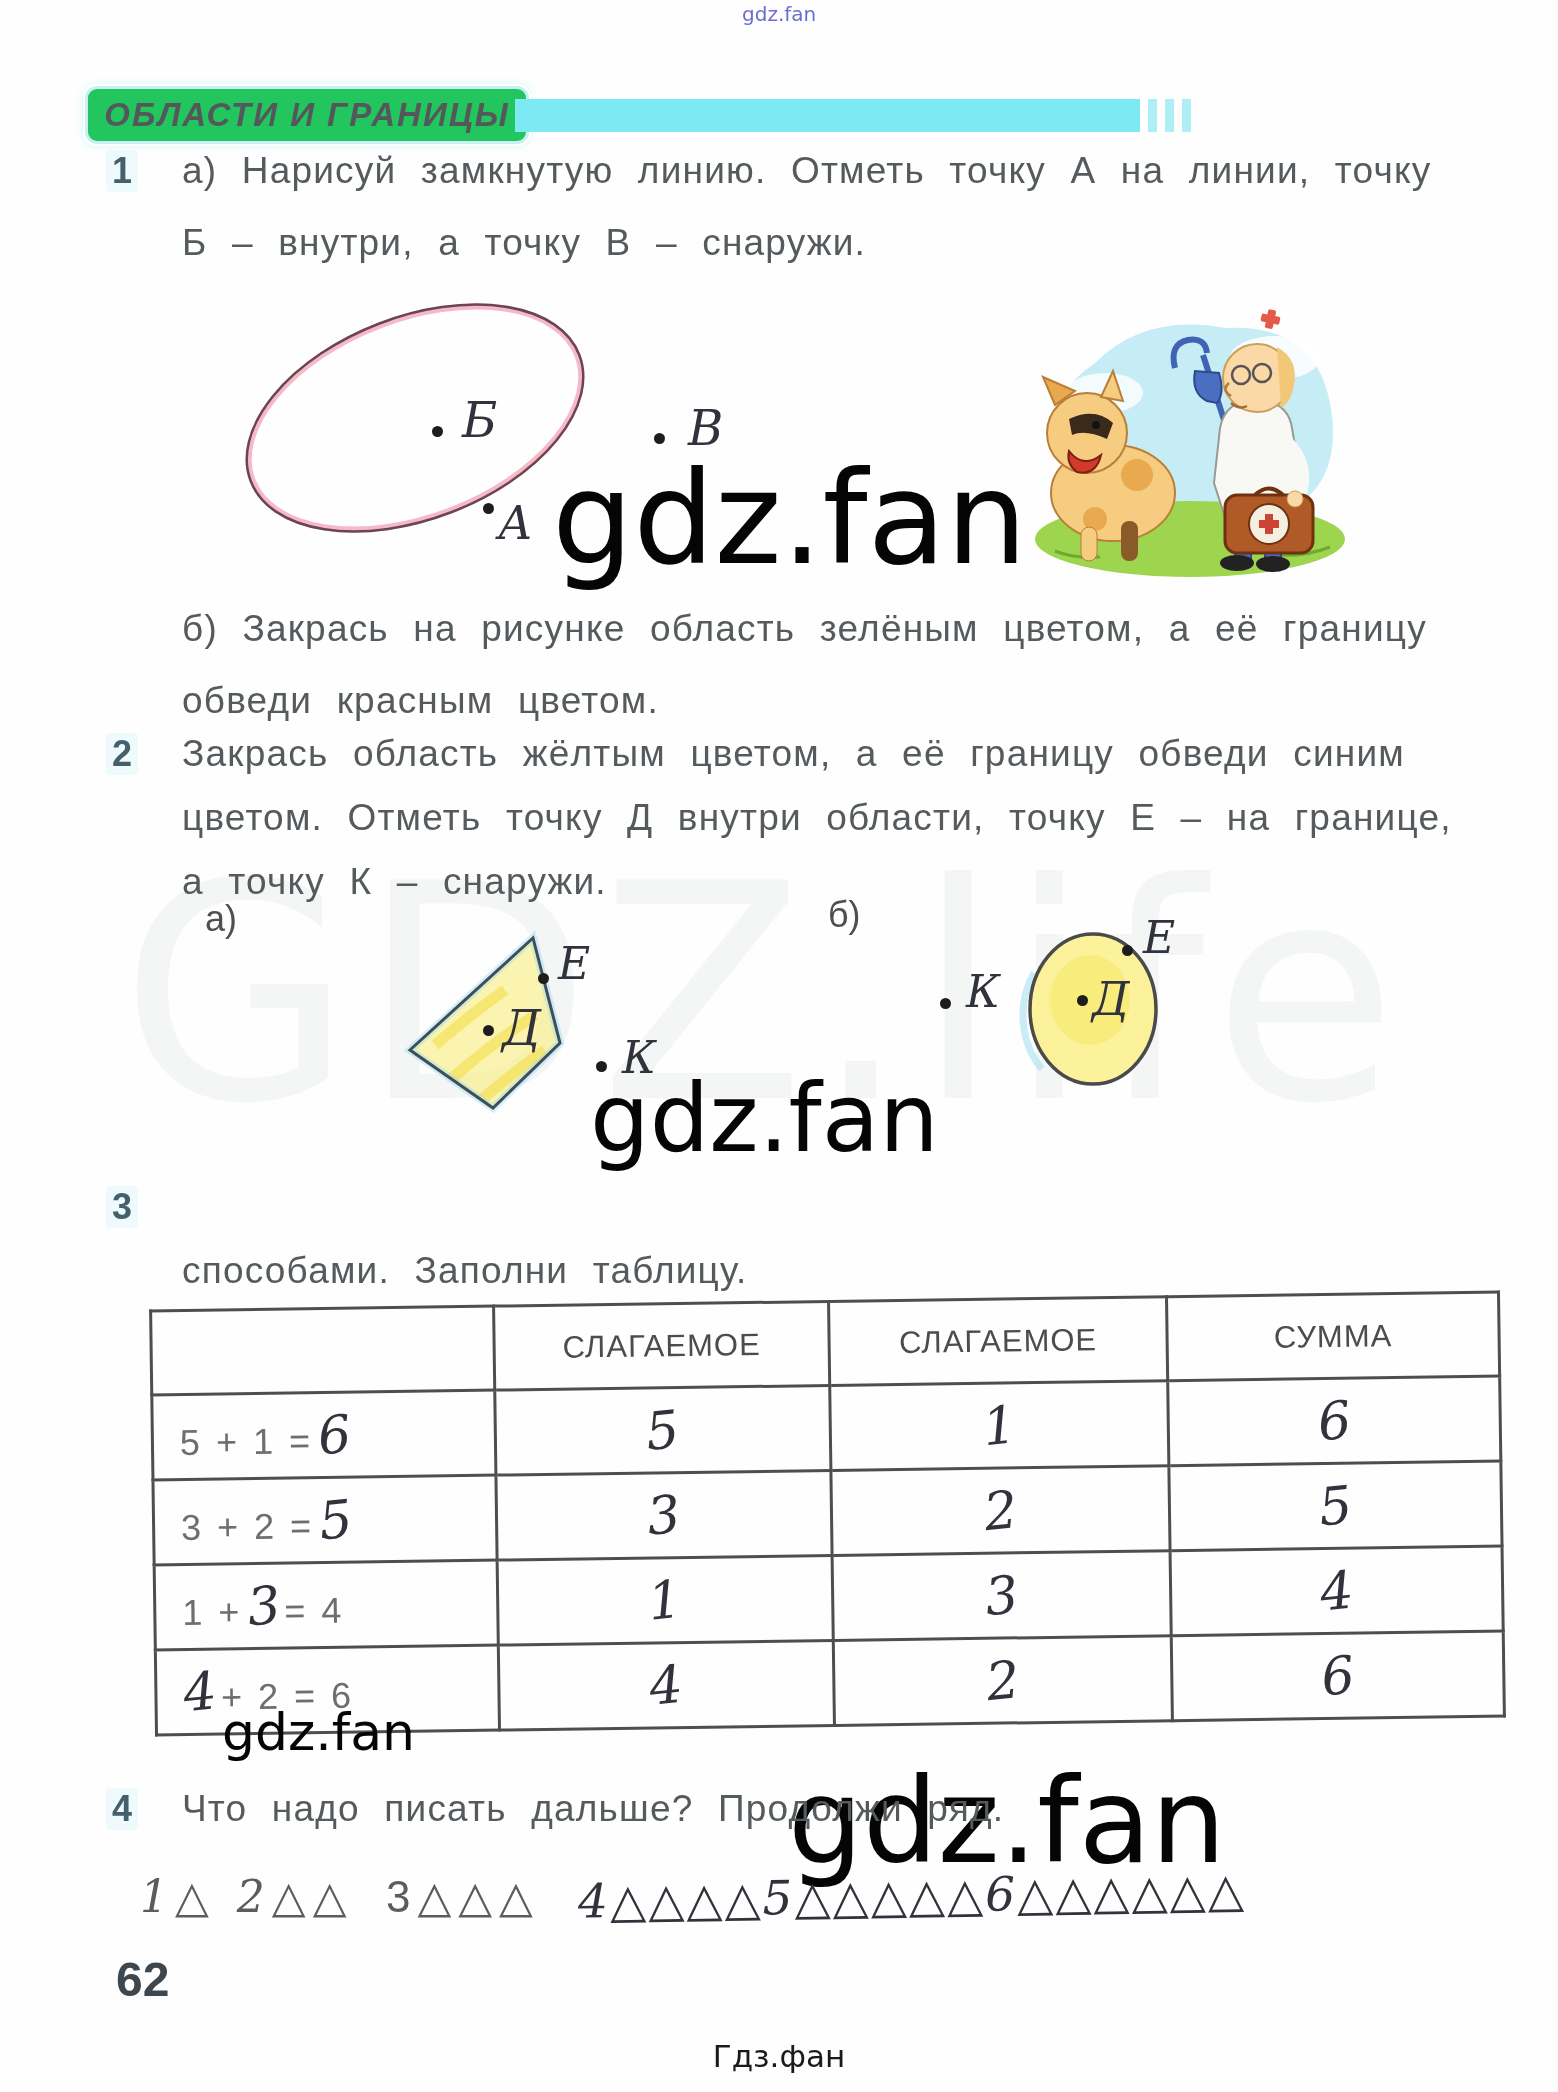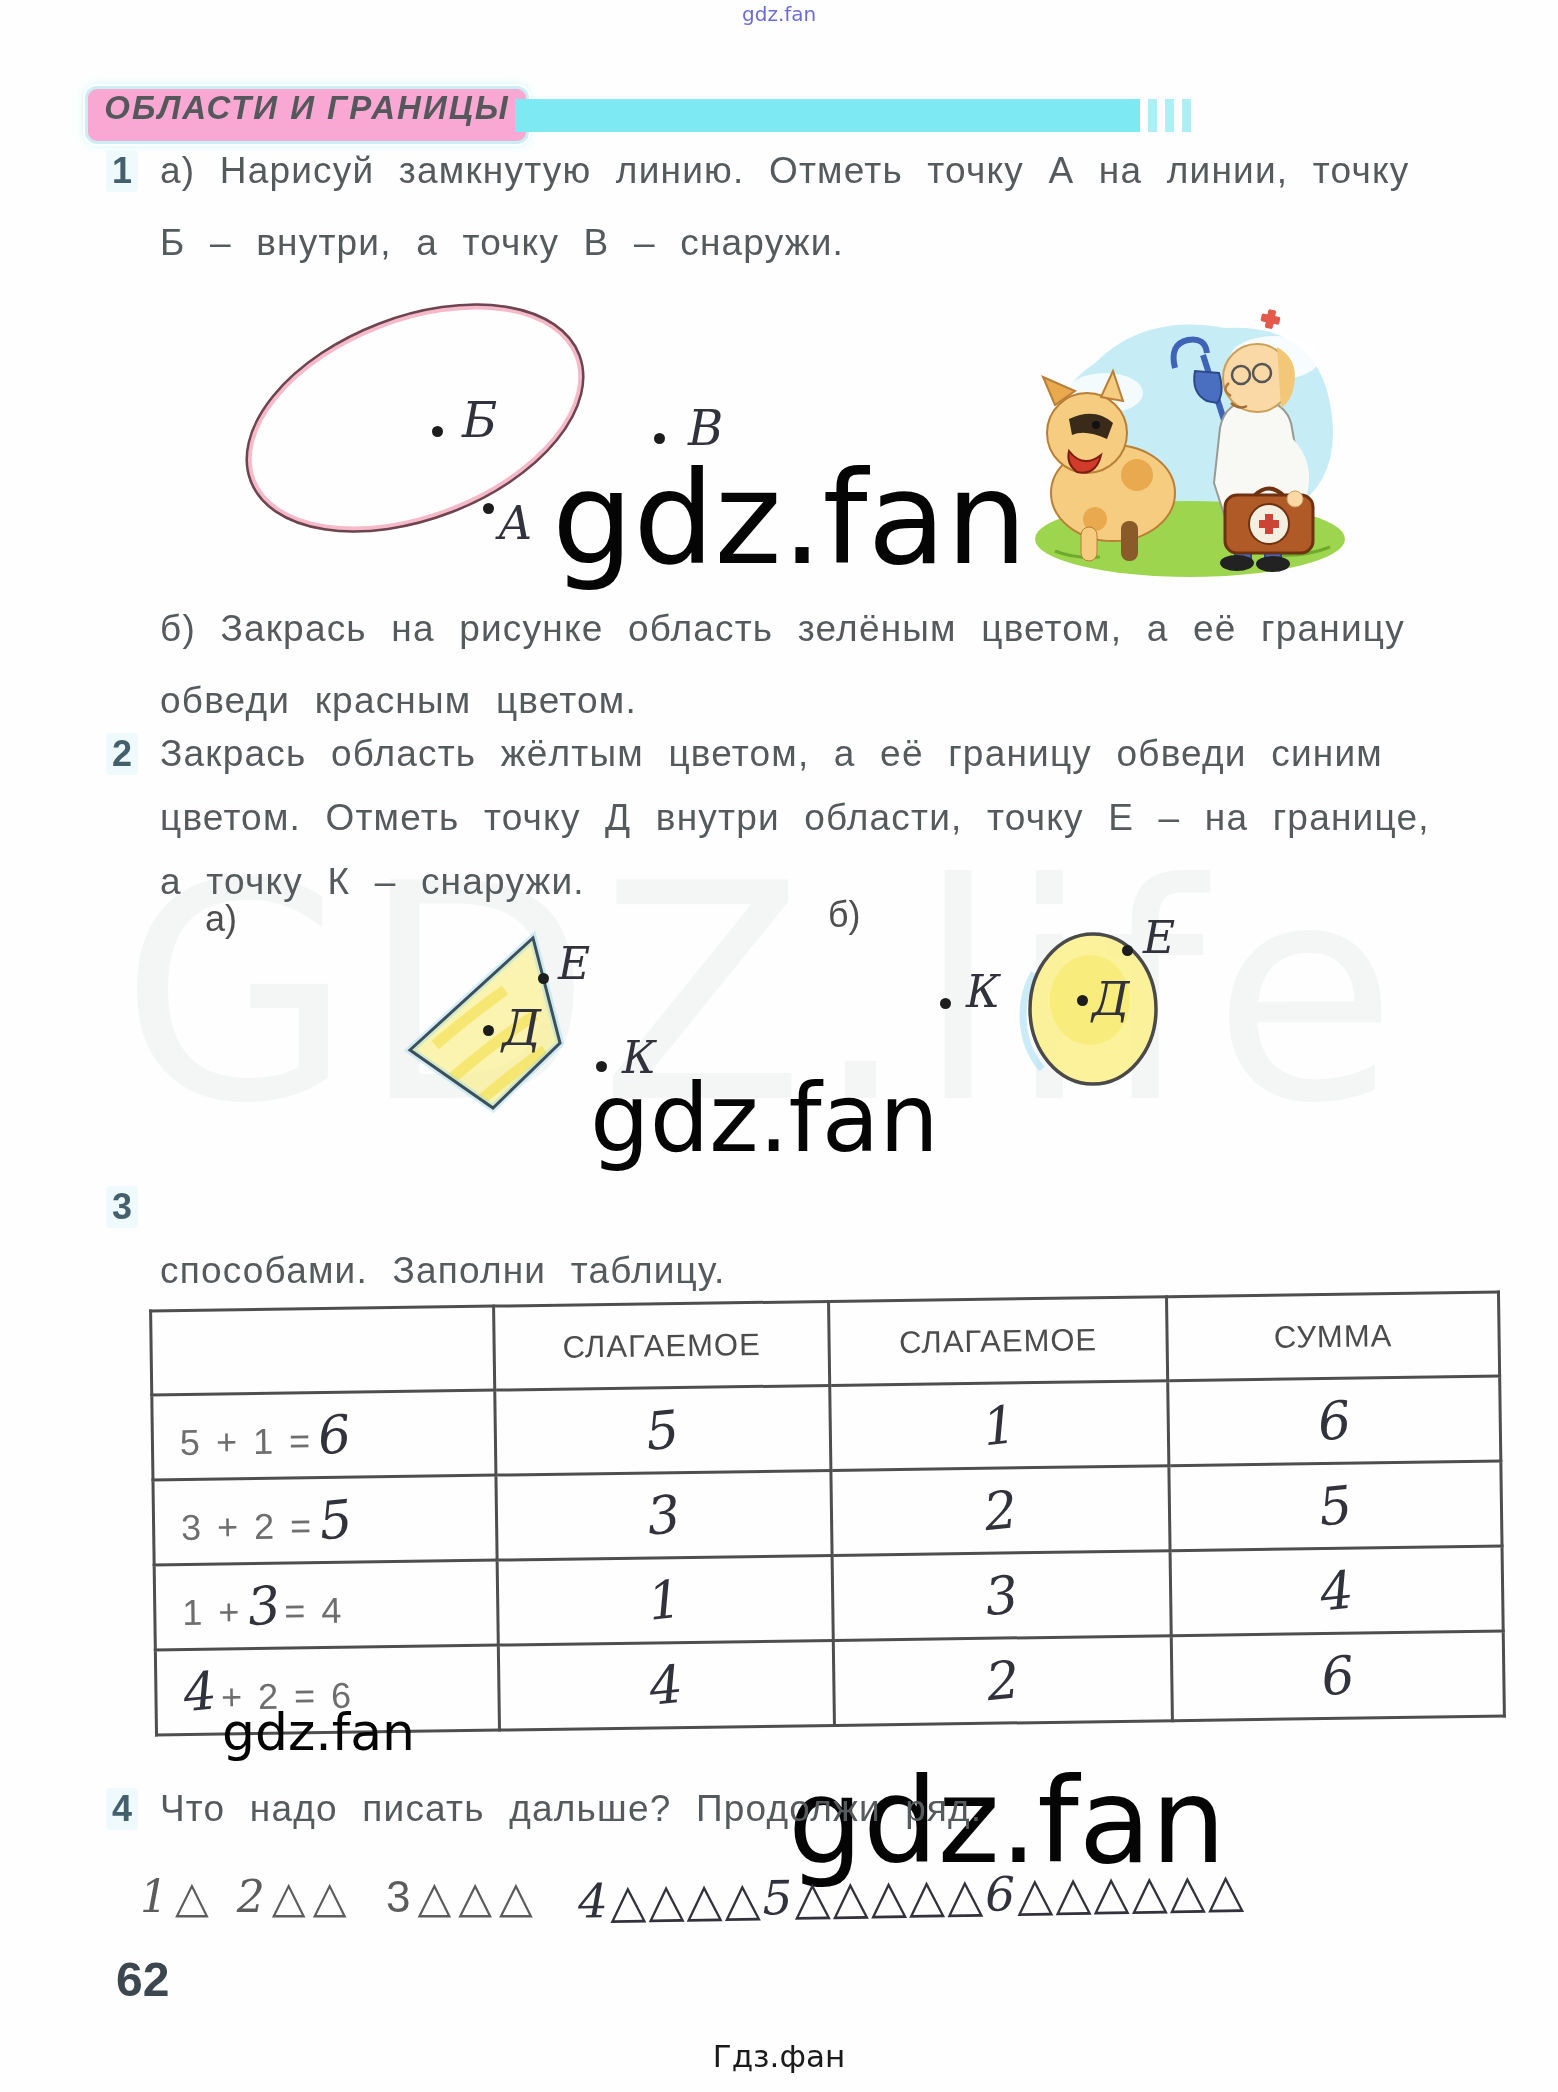--- a/index.html
+++ b/index.html
@@ -1,24 +1,24 @@
 <!DOCTYPE html>
 <html><head>
 <meta charset="utf-8">
 <style>
   html,body{margin:0;padding:0;background:#e8e8e8;}
   .page{position:relative;width:1558px;height:2092px;background:#fefefe;overflow:hidden;
         font-family:"Liberation Sans",sans-serif;}
   .abs{position:absolute;}
   .printed{font-family:"Liberation Sans",sans-serif;color:#4f4f4f;}
-  .task-text{font-size:37px;letter-spacing:1.2px;word-spacing:13px;white-space:nowrap;color:#555a5c;}
+  .task-text{font-size:37px;letter-spacing:1.2px;word-spacing:13px;white-space:nowrap;color:#555a5c;margin-left:22px;}
   .task-num{font-weight:bold;color:#44606c;font-size:36px;background:#eefafc;padding:0 6px;border-radius:4px;}
-  .hbox{border:3px solid #c9eff5;border-radius:12px;background:#f9a8d4;
+  .hbox{border:3px solid #c9eff5;border-radius:12px;background:#22c55e;
         box-shadow:0 0 0 2px #ffffff,0 0 10px rgba(125,233,243,.55);
-        display:flex;align-items:flex-start;justify-content:center;}
+        display:flex;align-items:center;justify-content:center;}
   .htitle{font-weight:bold;font-style:italic;color:#55585a;font-size:33px;letter-spacing:2px;white-space:nowrap;}
   .hw{font-family:"DejaVu Serif",serif;font-style:italic;color:#32323c;}
   .hw-rot{display:inline-block;transform:rotate(-5deg);}
   .wm{font-family:"DejaVu Sans",sans-serif;color:#050505;line-height:1;white-space:nowrap;}
   .dot{position:absolute;width:11px;height:11px;border-radius:50%;background:#1d1d1d;}
   .grid{border-collapse:collapse;table-layout:fixed;position:absolute;transform:rotate(-0.8deg);}
   .grid td,.grid th{border:3px solid #4e4e4e;text-align:center;vertical-align:middle;padding:0;}
   .grid th{font-size:31px;font-weight:normal;color:#4c4c4c;letter-spacing:1px;font-family:"Liberation Sans",sans-serif;}
   .eq-cell{text-align:left !important;padding-left:26px !important;}
   .eq-printed{font-size:36px;color:#6e6e6e;letter-spacing:3px;font-family:"Liberation Sans",sans-serif;}

